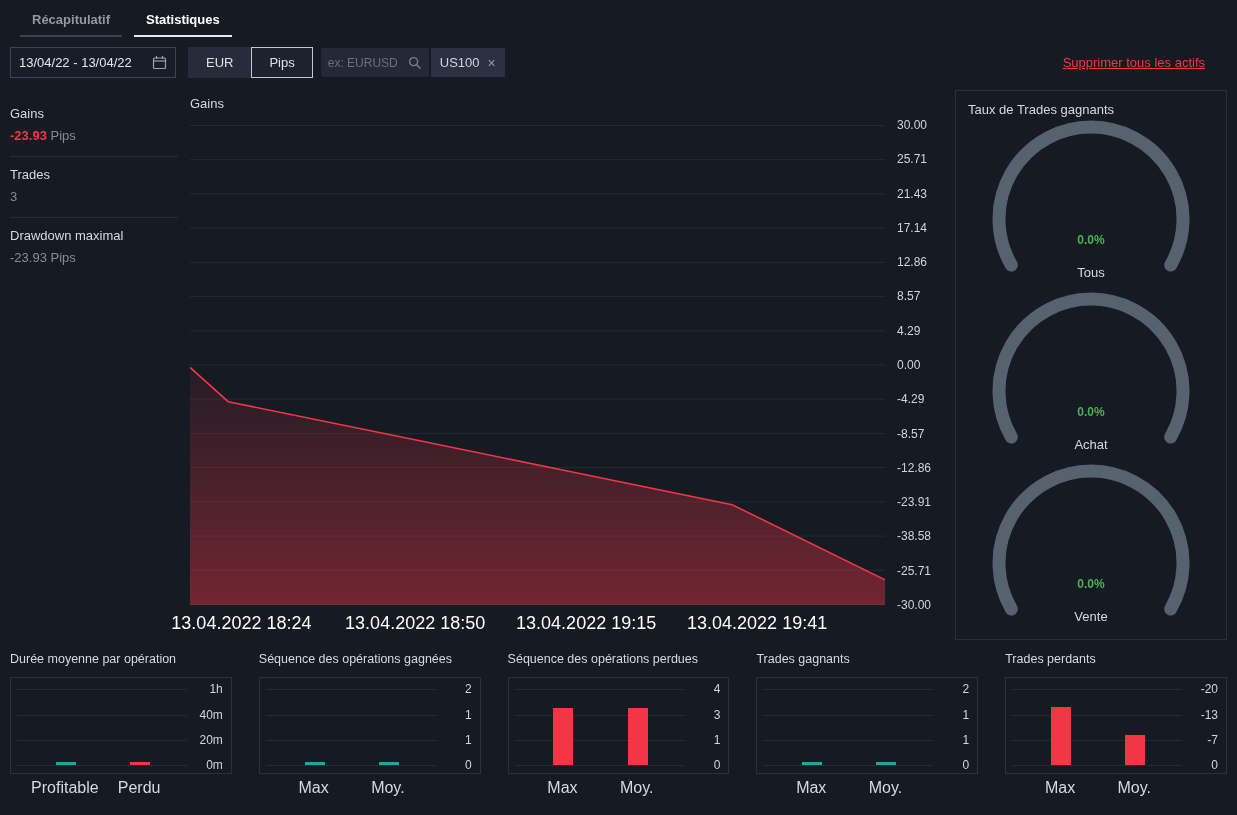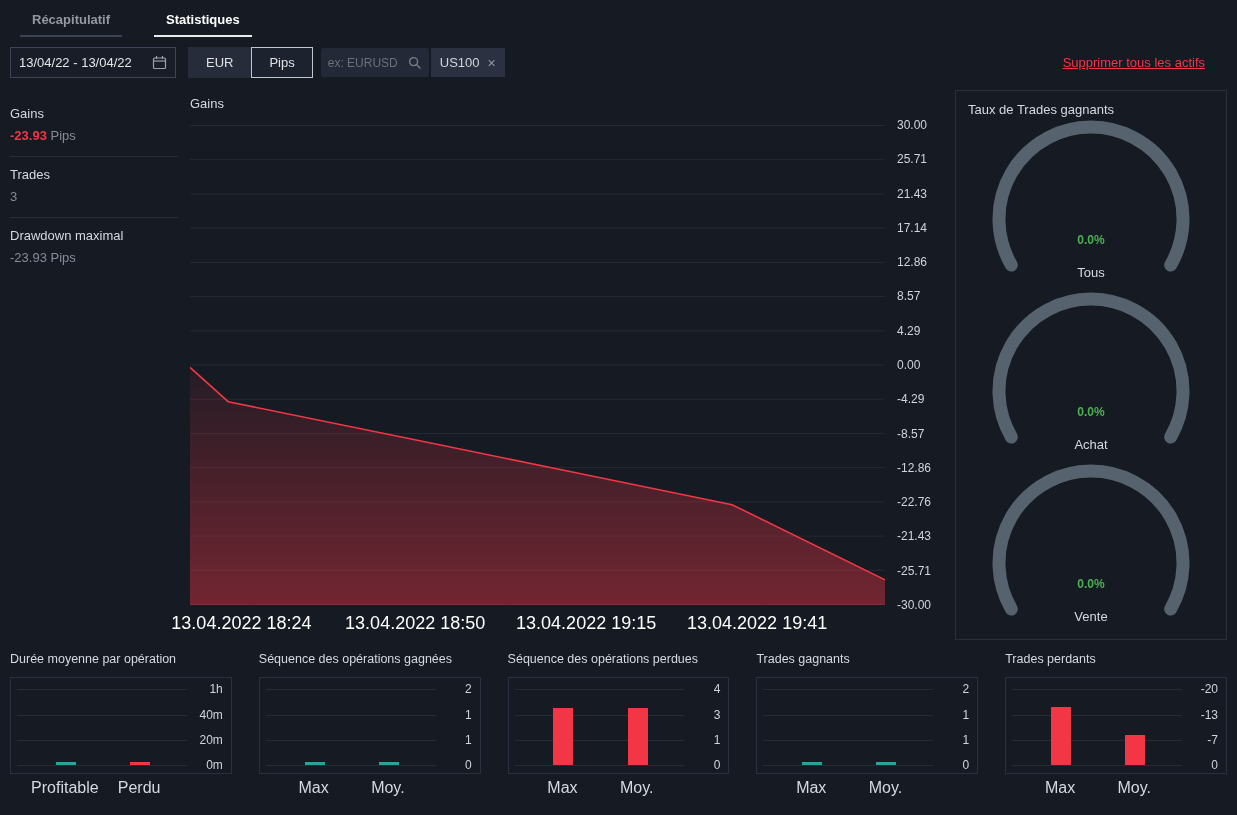--- a/index.html
+++ b/index.html
@@ -6,21 +6,21 @@
   html,body { width:1237px; height:815px; }
   body {
     background:#151a23;
     color:#d1d4dc;
     font-family:"Liberation Sans", sans-serif;
     font-size:13px;
     overflow:hidden;
   }
 
   
-  .tabbar { display:flex; gap:32px; padding:6px 20px 0; align-items:center; }
+  .tabbar { display:flex; gap:12px; padding:6px 20px 0; align-items:center; }
   .tab { padding:6px 12px 8px; color:#9598a1; font-weight:bold; cursor:pointer;
          border-bottom:2px solid #3a4150; }
   .tab.active { color:#ffffff; border-bottom-color:#e8eaed; }
 
   
   .toolbar { display:flex; align-items:center; padding:10px 10px 10px; }
   .date-input { width:166px; height:31px; border:1px solid #3d4453; background:#181d28;
                 display:flex; align-items:center; justify-content:space-between;
                 padding:0 8px; cursor:pointer; color:#e3e5e8; }
   .btn-group { display:flex; margin-left:12px; }
@@ -168,22 +168,22 @@
           <div class="ytick" style="top: 34.2857px;">25.71</div>
           <div class="ytick" style="top: 68.5714px;">21.43</div>
           <div class="ytick" style="top: 102.857px;">17.14</div>
           <div class="ytick" style="top: 137.143px;">12.86</div>
           <div class="ytick" style="top: 171.429px;">8.57</div>
           <div class="ytick" style="top: 205.714px;">4.29</div>
           <div class="ytick" style="top: 240px;">0.00</div>
           <div class="ytick" style="top: 274.286px;">-4.29</div>
           <div class="ytick" style="top: 308.571px;">-8.57</div>
           <div class="ytick" style="top: 342.857px;">-12.86</div>
-          <div class="ytick" style="top: 377.143px;">-22.76</div>
-          <div class="ytick" style="top: 411.429px;">-21.43</div>
+          <div class="ytick" style="top: 377.143px;">-23.91</div>
+          <div class="ytick" style="top: 411.429px;">-38.58</div>
           <div class="ytick" style="top: 445.714px;">-25.71</div>
           <div class="ytick" style="top: 480px;">-30.00</div>
         </div>
       <div class="xlabels" id="gains-xlabels">
           <div class="xtick" style="left: 7.4%;">13.04.2022 18:24</div>
           <div class="xtick" style="left: 32.4%;">13.04.2022 18:50</div>
           <div class="xtick" style="left: 57%;">13.04.2022 19:15</div>
           <div class="xtick" style="left: 81.6%;">13.04.2022 19:41</div>
         </div>
     </div>

